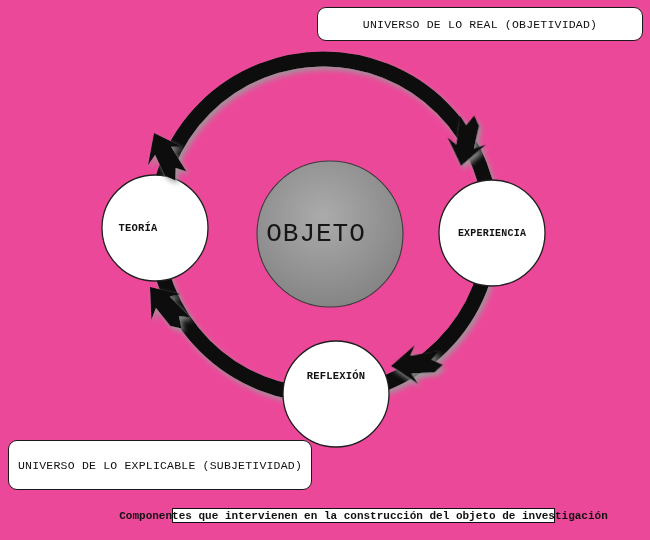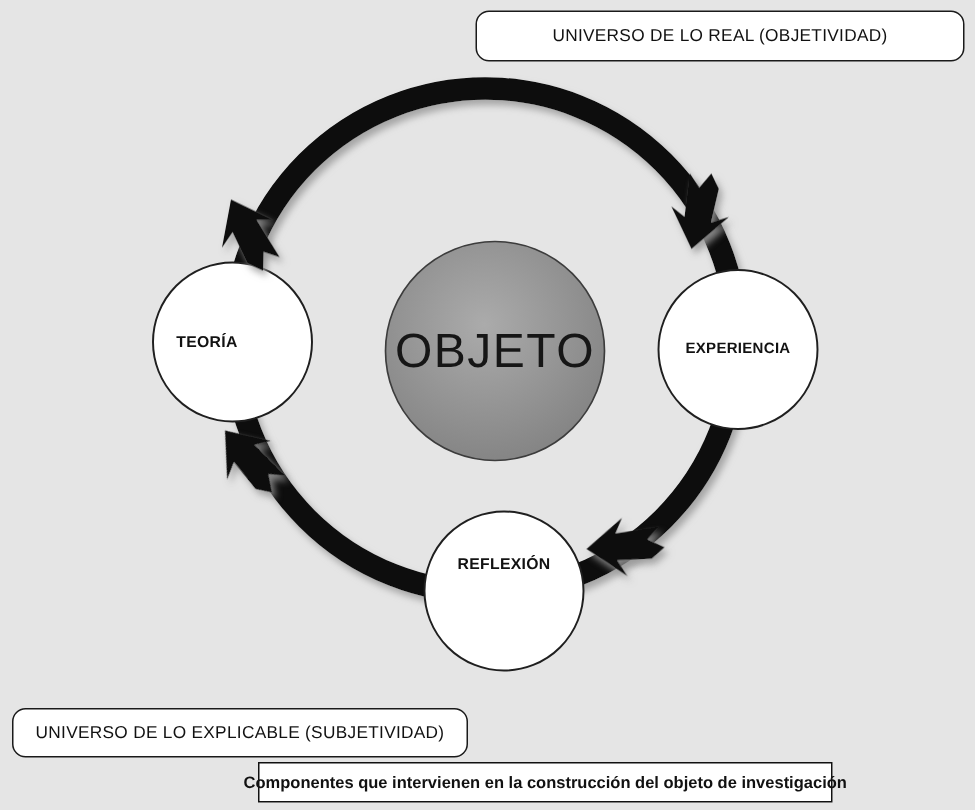--- a/index.html
+++ b/index.html
@@ -1,45 +1,45 @@
 <!DOCTYPE html>
 <html><head>
 <meta charset="utf-8">
 <style>
   html, body { margin: 0; padding: 0; background: #ffffff; }
   .canvas {
     position: relative;
     width: 650px;
     height: 540px;
-    background: #e5e5e5;
+    background: #ec4899;
     overflow: hidden;
-    font-family: Liberation Sans, sans-serif;
+    font-family: Liberation Mono, monospace;
     color: #111111;
   }
   .diagram-svg { position: absolute; left: 0; top: 0; }
 
   .rounded-box {
     position: absolute;
     box-sizing: border-box;
     background: #ffffff;
     border: 1.3px solid #1a1a1a;
     border-radius: 9px;
     display: flex;
     align-items: center;
     justify-content: center;
     font-size: 11.5px;
     letter-spacing: 0.2px;
     white-space: nowrap;
   }
   .box-top    { left: 317px; top: 7px;   width: 326px; height: 34px; }
-  .box-bottom { left: 8px;   top: 472px; width: 304px; height: 33px; }
+  .box-bottom { left: 8px;   top: 440px; width: 304px; height: 50px; }
 
   .caption-box {
     position: absolute;
-    left: 172px; top: 508px; width: 383px; height: 27px;
+    left: 172px; top: 508px; width: 383px; height: 15px;
     box-sizing: border-box;
     background: #ffffff;
     border: 1.4px solid #111111;
     display: flex;
     align-items: center;
     justify-content: center;
     font-size: 11px;
     font-weight: bold;
     white-space: nowrap;
   }
@@ -52,23 +52,23 @@
     letter-spacing: 0.2px;
     white-space: nowrap;
     color: #121212;
   }
   .label-teoria      { left: 138px; top: 228px; }
   .label-experiencia { left: 492px; top: 233px; font-size: 10px; }
   .label-reflexion   { left: 336px; top: 376px; }
 
   .center-label {
     position: absolute;
-    left: 330px; top: 234px;
+    left: 316px; top: 234px;
     transform: translate(-50%, -50%);
-    font-size: 32px;
+    font-size: 26px;
     font-weight: normal;
     letter-spacing: 1px;
     color: #161616;
     white-space: nowrap;
   }
 </style>
 </head>
 <body>
 
 <div class="canvas">

